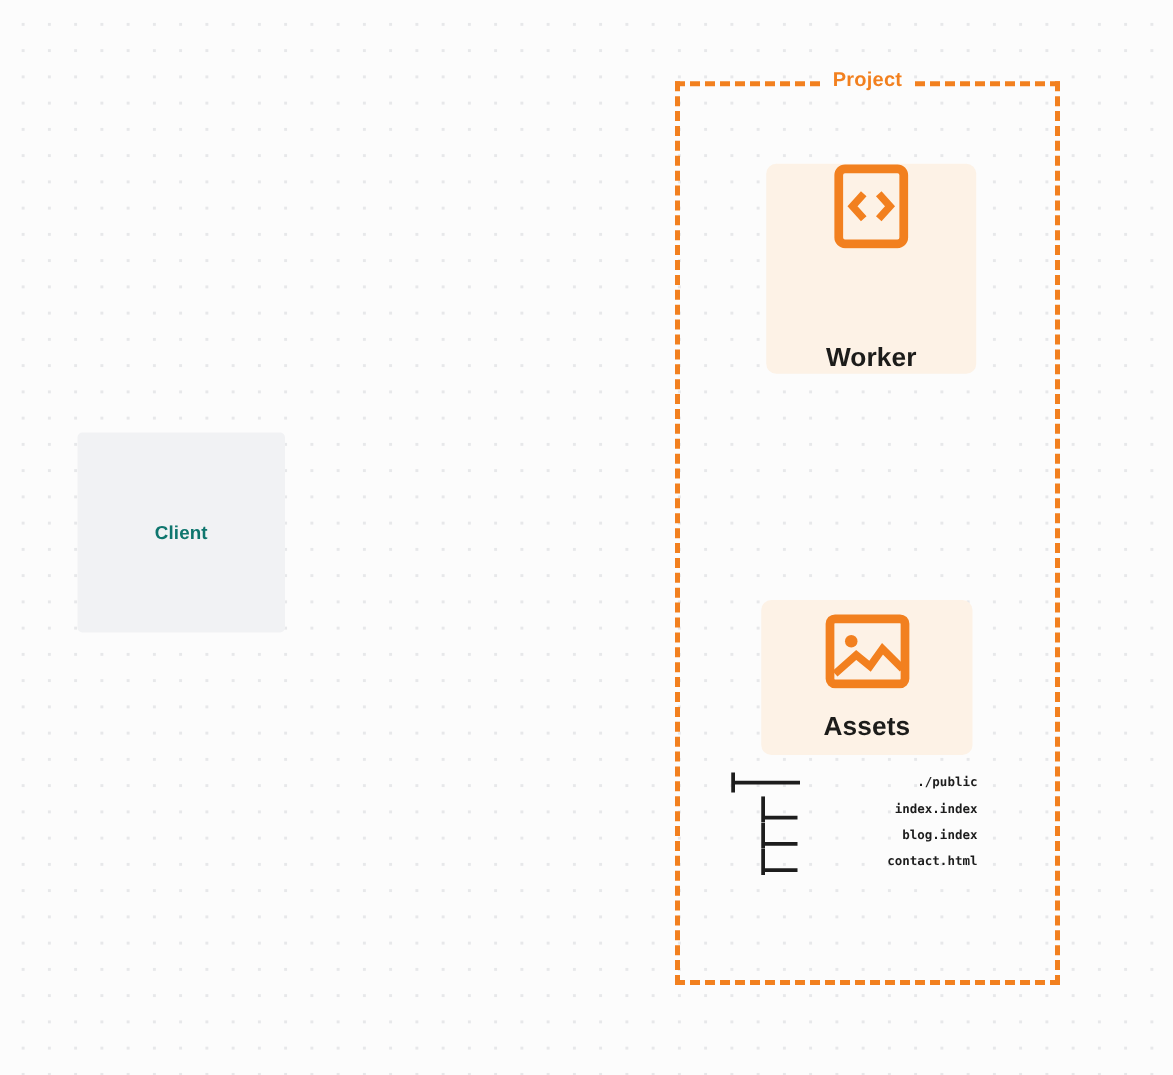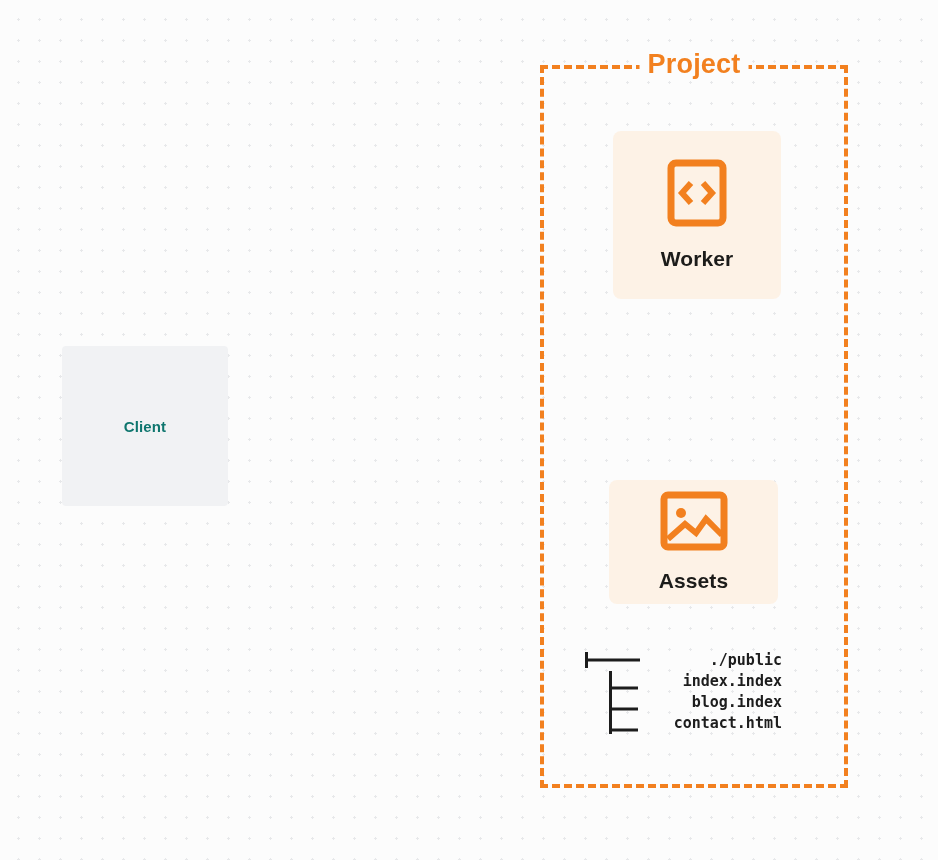--- a/index.html
+++ b/index.html
@@ -77,21 +77,21 @@
     border: 4px dashed #f2801f;
     box-sizing: border-box;
   }
   #project-title {
     position: absolute;
     left: 50%;
     top: -4px;
     transform: translate(-50%, -52%);
     background: #fcfcfc;
     padding: 0 8px;
-    font-size: 27px;
+    font-size: 16px;
     font-weight: bold;
     color: #f2801f;
     white-space: nowrap;
     letter-spacing: 0.2px;
   }
 
   
   .resource-card {
     position: absolute;
     background: #fdf2e6;
@@ -99,20 +99,21 @@
     display: flex;
     flex-direction: column;
     align-items: center;
     justify-content: center;
   }
   #worker-card {
     left: 613px;
     top: 131px;
     width: 168px;
     height: 168px;
+    justify-content: space-between;
   }
   #assets-card {
     left: 609px;
     top: 480px;
     width: 169px;
     height: 124px;
   }
   .card-icon {
     display: block;
     margin-bottom: 16px;
@@ -122,24 +123,24 @@
     font-size: 21px;
     font-weight: bold;
     color: #1c1c1a;
     letter-spacing: 0.1px;
   }
 
   
   #file-tree {
     position: absolute;
     left: 584px;
-    top: 650px;
+    top: 616px;
     width: 200px;
     font-family: "DejaVu Sans Mono", "Liberation Mono", monospace;
-    font-size: 15px;
+    font-size: 10px;
     font-weight: bold;
     color: #1d1d1d;
   }
   .tree-row {
     position: relative;
     height: 21px;
     line-height: 21px;
     text-align: right;
     padding-right: 2px;
   }

